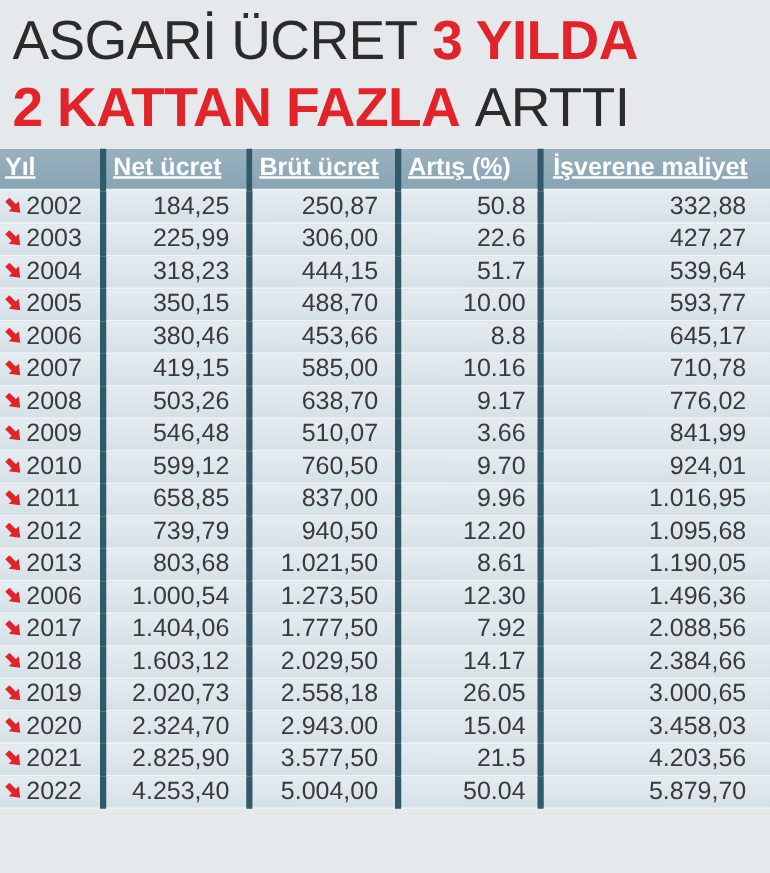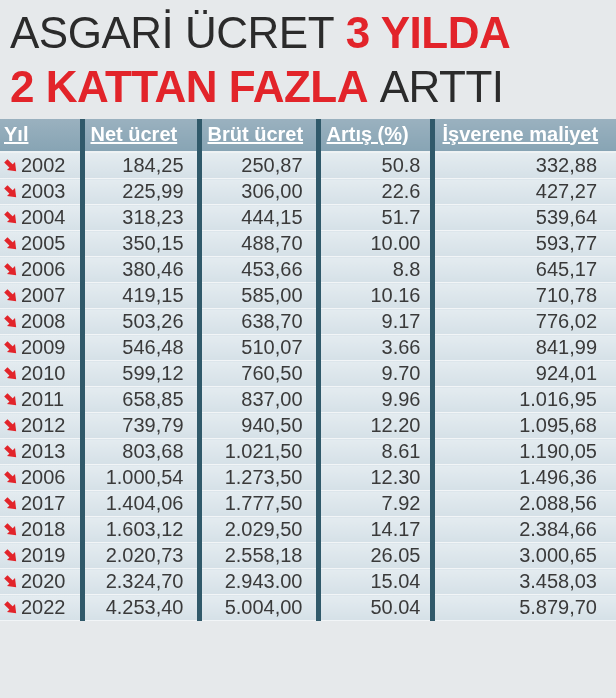--- a/index.html
+++ b/index.html
@@ -349,20 +349,34 @@
     <td class="c4 sep num">15.04</td>
     <td class="c5 sep num">3.458,03</td>
   </tr>
         <tr>
     <td class="c1 year-cell">
       <svg class="arrow" viewBox="0 0 24 24" aria-hidden="true">
         <g transform="rotate(45 12 12)">
           <rect x="1" y="8.5" width="13" height="7"></rect>
           <polygon points="12,3.5 12,20.5 23,12"></polygon>
         </g>
+      </svg><span>2021</span>
+    </td>
+    <td class="c2 sep num">2.825,90</td>
+    <td class="c3 sep num">3.577,50</td>
+    <td class="c4 sep num">21.5</td>
+    <td class="c5 sep num">4.203,56</td>
+  </tr>
+        <tr>
+    <td class="c1 year-cell">
+      <svg class="arrow" viewBox="0 0 24 24" aria-hidden="true">
+        <g transform="rotate(45 12 12)">
+          <rect x="1" y="8.5" width="13" height="7"></rect>
+          <polygon points="12,3.5 12,20.5 23,12"></polygon>
+        </g>
       </svg><span>2022</span>
     </td>
     <td class="c2 sep num">4.253,40</td>
     <td class="c3 sep num">5.004,00</td>
     <td class="c4 sep num">50.04</td>
     <td class="c5 sep num">5.879,70</td>
   </tr>
       </tbody>
   </table>
 

